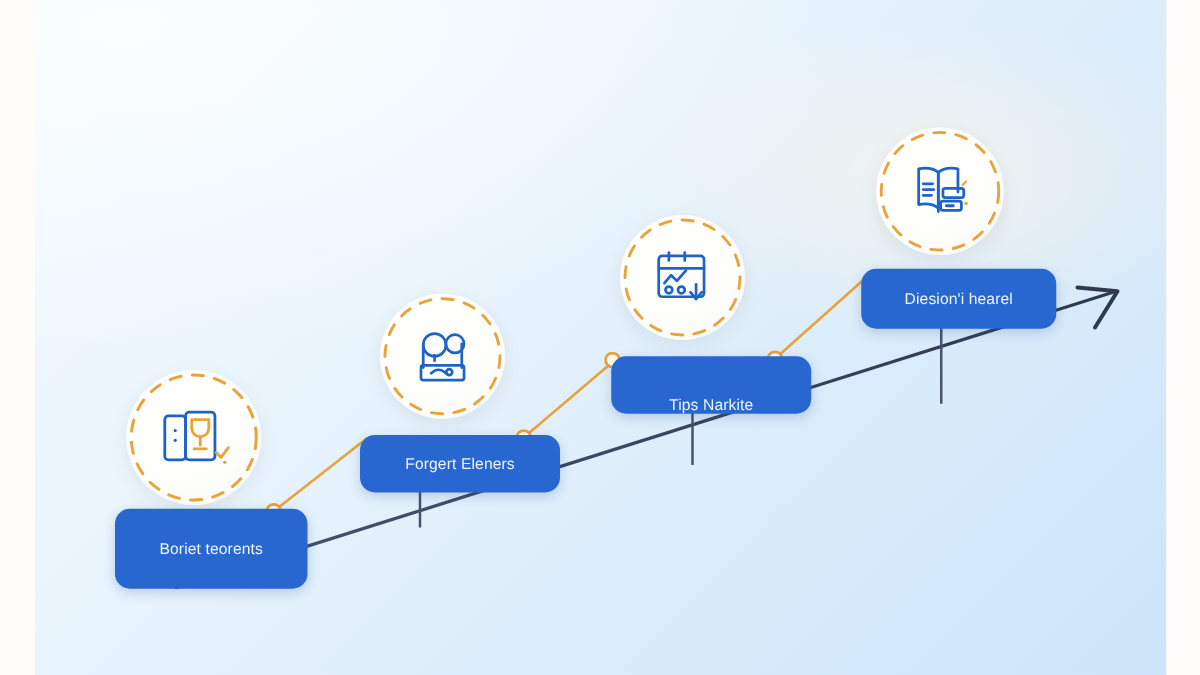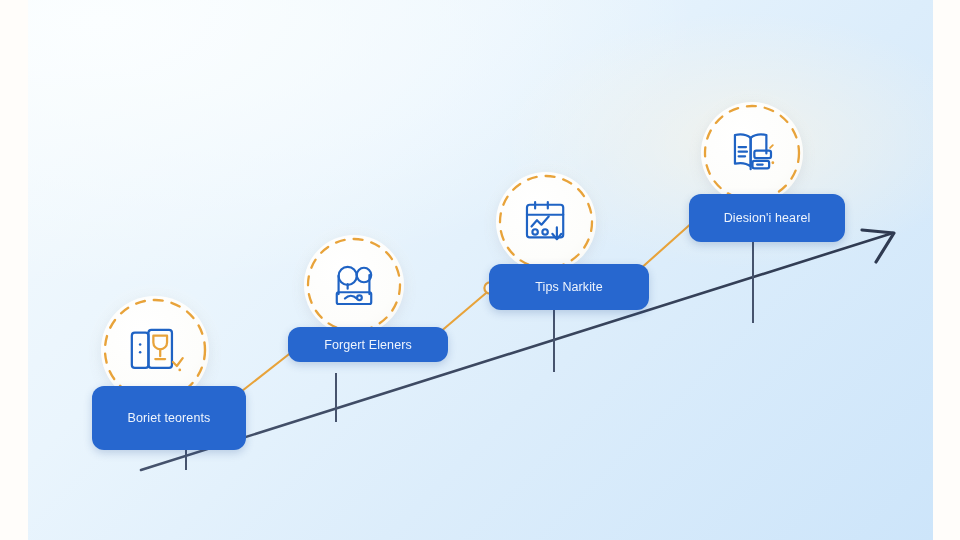--- a/index.html
+++ b/index.html
@@ -33,20 +33,21 @@
     position:absolute;
     display:flex;align-items:center;justify-content:center;
     background:#2767cf;
     color:#eef4fd;
     border-radius:12px;
     font-size:12.5px;
     letter-spacing:.1px;
     white-space:nowrap;
     box-shadow:0 3px 9px rgba(32,72,140,.22);
     padding:0 14px;
+    margin-top:21px;
   }
   .badge{
     position:absolute;
     border-radius:50%;
     background:radial-gradient(circle at 38% 32%, #ffffff 0%, #fdfdfb 62%, #f7f6f2 100%);
     box-shadow:0 4px 14px rgba(80,110,160,.13);
     display:flex;align-items:center;justify-content:center;
   }
   .badge .ring{position:absolute;left:0;top:0;width:100%;height:100%;}
   .badge .glyph{position:relative;width:58%;height:58%;}
@@ -129,21 +130,21 @@
           <circle cx="43" cy="21" r="8"></circle>
           <path d="M15 22v20"></path>
           <path d="M49 21v21"></path>
           <rect x="13" y="40" width="38" height="13" rx="2"></rect>
           <path d="M22 47c4-4 9-4 13 0"></path>
           <circle cx="38" cy="46" r="2.6"></circle>
           <path d="M25 31v5"></path>
         </g>
       </svg>
     </div>
-    <div class="pill" style="left:288px;top:327px;width:132px;height:35px;">
+    <div class="pill" style="left:288px;top:327px;width:132px;height:46px;">
       <span>Forgert Eleners</span>
     </div>
   </div>
 
   <div class="step">
     <div class="badge" style="left:496px;top:172px;width:100px;height:100px;">
       <svg class="ring" viewBox="0 0 100 100">
         <circle cx="50" cy="50" r="46" fill="none" stroke="#e8a33a" stroke-width="2.3" stroke-linecap="round" stroke-dasharray="9 9"></circle>
       </svg>
       <svg class="glyph" viewBox="0 0 64 64">
@@ -153,21 +154,21 @@
           <path d="M20 10v7"></path>
           <path d="M34 10v7"></path>
           <path d="M16 37l6-7 5 5 8-9"></path>
           <circle cx="20" cy="43" r="3"></circle>
           <circle cx="31" cy="43" r="3"></circle>
           <path d="M44 38v12"></path>
           <path d="M39 45l5 6 5-6"></path>
         </g>
       </svg>
     </div>
-    <div class="pill" style="left:489px;top:264px;width:132px;height:46px;">
+    <div class="pill" style="left:489px;top:264px;width:132px;height:46px;align-items:flex-end;">
       <span>Tips Narkite</span>
     </div>
   </div>
 
   <div class="step">
     <div class="badge" style="left:701px;top:102px;width:102px;height:102px;">
       <svg class="ring" viewBox="0 0 102 102">
         <circle cx="51" cy="51" r="47" fill="none" stroke="#e8a33a" stroke-width="2.3" stroke-linecap="round" stroke-dasharray="9 9"></circle>
       </svg>
       <svg class="glyph" viewBox="0 0 64 64">

